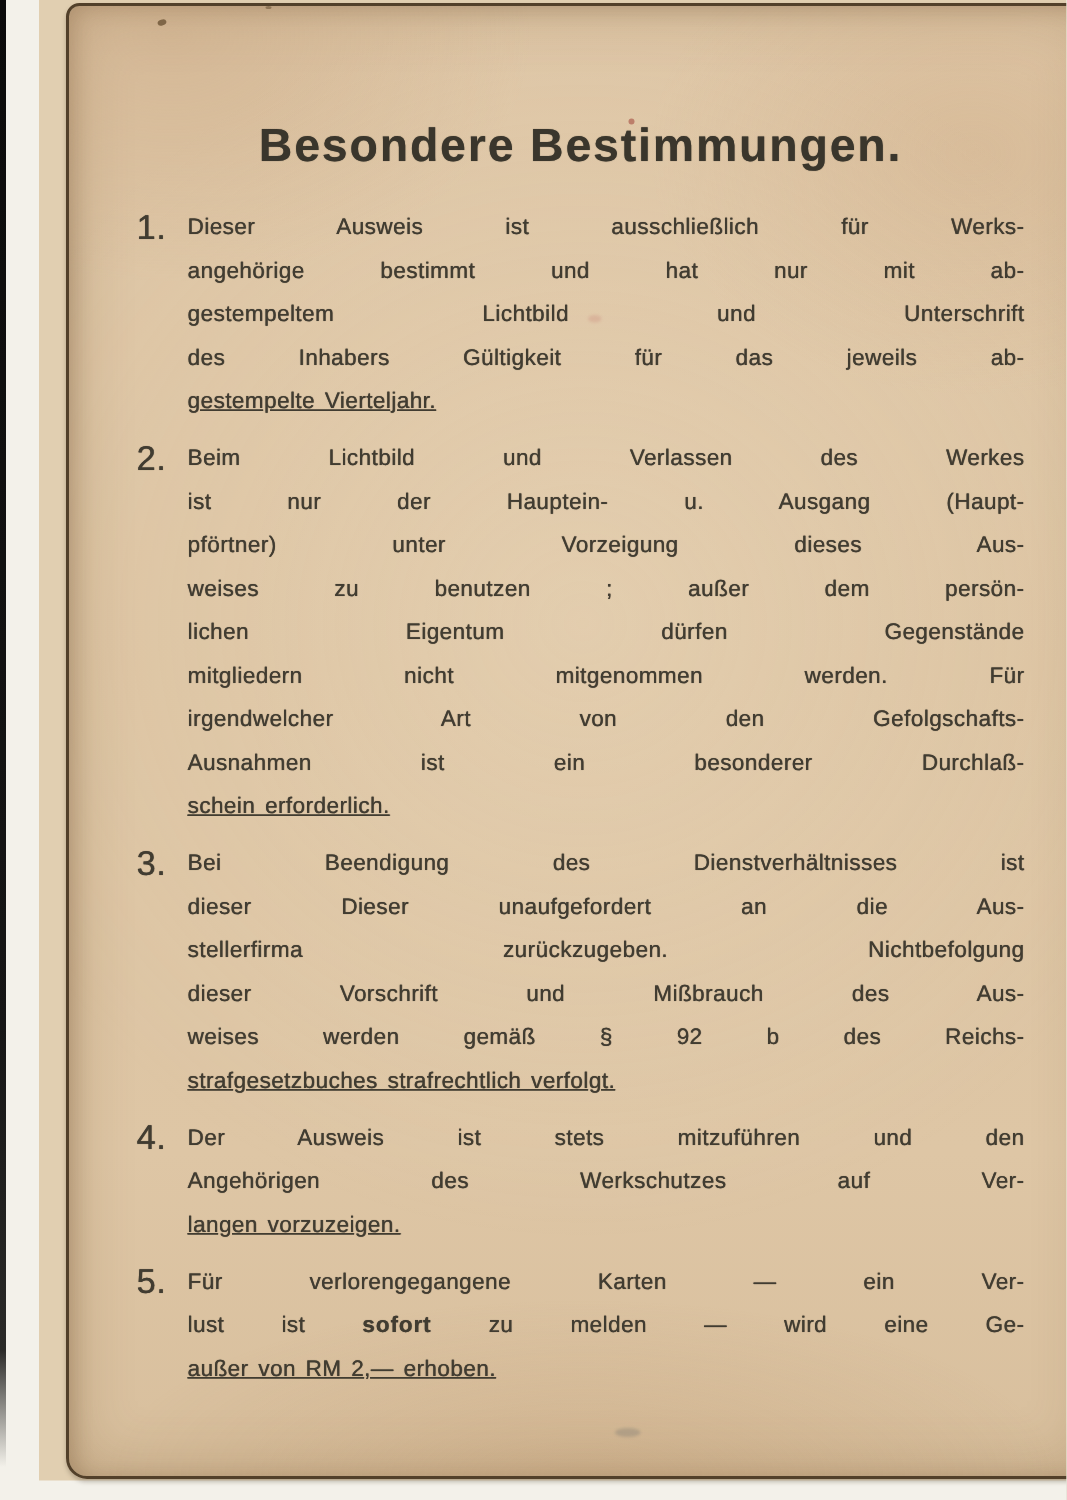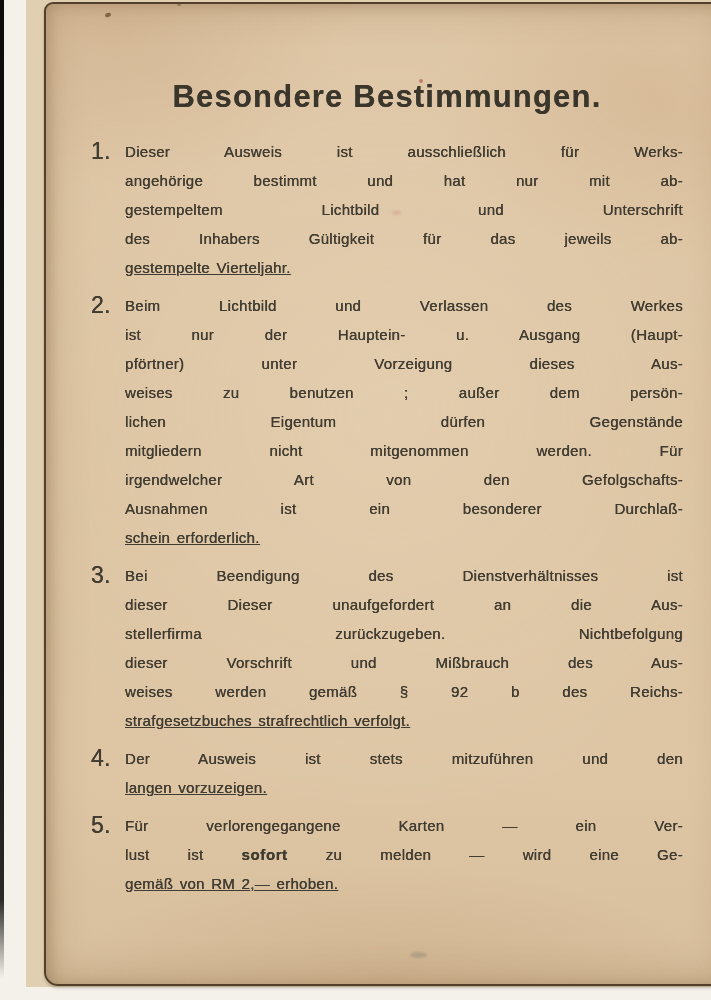--- a/index.html
+++ b/index.html
@@ -166,29 +166,30 @@
               <div class="line">stellerfirma zurückzugeben. Nichtbefolgung</div>
               <div class="line">dieser Vorschrift und Mißbrauch des Aus-</div>
               <div class="line">weises werden gemäß § 92 b des Reichs-</div>
               <div class="line last">strafgesetzbuches strafrechtlich verfolgt.</div>
             </div>
           </div>
           <div class="item">
             <div class="num">4.</div>
             <div class="body">
               <div class="line">Der Ausweis ist stets mitzuführen und den</div>
+              <div class="line">Angehörigen des Werkschutzes auf Ver-</div>
               <div class="line last">langen vorzuzeigen.</div>
             </div>
           </div>
           <div class="item">
             <div class="num">5.</div>
             <div class="body">
               <div class="line">Für verlorengegangene Karten — ein Ver-</div>
               <div class="line">lust ist <b>sofort</b> zu melden — wird eine Ge-</div>
-              <div class="line last">gemäß von RM 2,— erhoben.</div>
+              <div class="line last">außer von RM 2,— erhoben.</div>
             </div>
           </div>
         </div>
     </div>
 
     <div class="speck speck-a"></div>
     <div class="speck speck-b"></div>
     <div class="speck dot-red"></div>
     <div class="stain stain-pink"></div>
     <div class="stain smudge-gray"></div>

